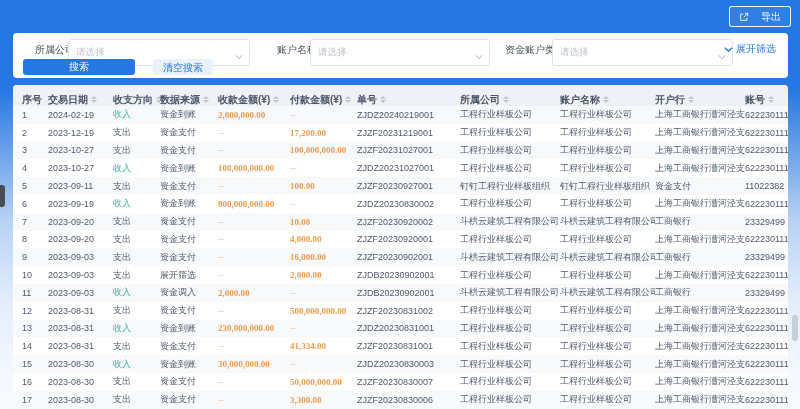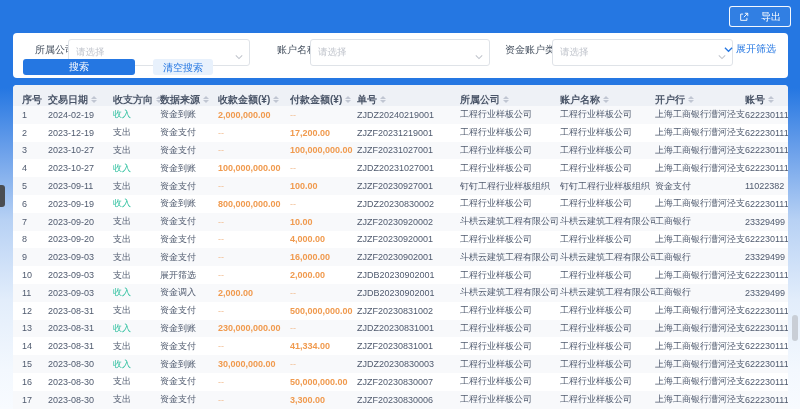--- a/index.html
+++ b/index.html
@@ -31,21 +31,21 @@
   .sort{display:inline-flex;flex-direction:column;margin-left:3px;row-gap:1px;}
   .sort i{display:block;width:0;height:0;border-left:3px solid transparent;border-right:3px solid transparent;}
   .sort .up{border-bottom:3.5px solid #c0c6d2;}
   .sort .down{border-top:3.5px solid #c0c6d2;}
   .t-body{display:block;}
   .tr{display:grid;grid-template-columns:var(--cols);height:17.8px;align-items:center;padding-left:9px;}
   .tr:nth-child(odd){background:#f8f9fb;}
   .td{font-size:9px;color:#4f5a6e;white-space:nowrap;overflow:hidden;padding-right:6px;}
   .dir-in{color:#2abf9d;}
   .dir-out{color:#4f5a6e;}
-  .amt{color:#f09a4e;font-weight:600;}
+  .amt{color:#f09a4e;font-weight:600;font-family:Liberation Serif, serif;}
   .amt.dash{color:#f2bd92;font-weight:400;}
   
   .left-handle{position:absolute;left:0;top:185px;width:5px;height:22px;background:#4a4d52;border-radius:0 3px 3px 0;cursor:pointer;}
   .scroll-thumb{position:absolute;right:2px;top:315px;width:6px;height:26px;background:#c9ced6;border-radius:3px;cursor:pointer;}
 </style>
 </head>
 <body>
 
 <div class="page">
 

